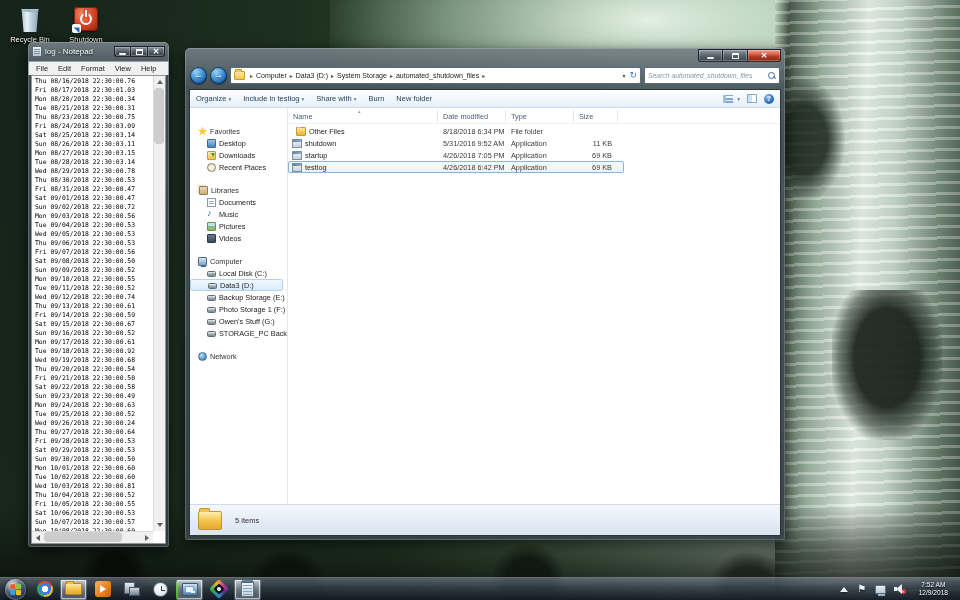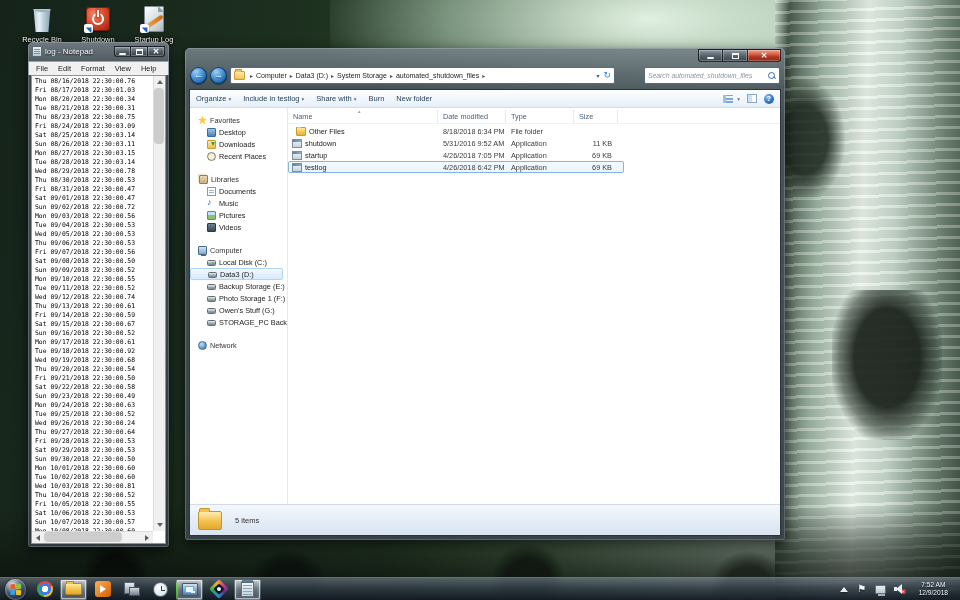--- a/index.html
+++ b/index.html
@@ -23,21 +23,21 @@
     background:radial-gradient(ellipse at 50% 50%, rgba(28,38,30,.85) 0 40%, rgba(0,0,0,0) 72%);}
   .wp-bottom { position:absolute; left:0; bottom:0; width:100%; height:95px;
     background:
       radial-gradient(circle at 12% 75%, rgba(8,12,9,.9) 0 20px, rgba(0,0,0,0) 34px),
       radial-gradient(circle at 30% 88%, rgba(10,15,11,.85) 0 26px, rgba(0,0,0,0) 40px),
       radial-gradient(circle at 55% 80%, rgba(12,18,13,.8) 0 22px, rgba(0,0,0,0) 38px),
       radial-gradient(circle at 78% 90%, rgba(18,24,18,.75) 0 24px, rgba(0,0,0,0) 40px),
       linear-gradient(to top, rgba(8,12,9,.92), rgba(16,24,17,.55) 55%, rgba(0,0,0,0));}
 
   
-  .dicons { position:absolute; left:14px; top:2px; display:flex; z-index:2; }
+  .dicons { position:absolute; left:2px; top:2px; display:flex; z-index:2; }
   .dicon { width:56px; padding:2px 0; display:flex; flex-direction:column; align-items:center; cursor:default; }
   .dicon .dart { position:relative; width:30px; height:30px; display:flex; align-items:center; justify-content:center; }
   .dicon .dlabel { margin-top:1px; font-size:7.5px; color:#fff; text-shadow:0 1px 2px #000,0 0 3px #000; white-space:nowrap; }
   .shortcut-arrow { position:absolute; left:1px; bottom:1px; width:9px; height:9px; background:#fff; border-radius:2px;
     display:flex; align-items:center; justify-content:center; box-shadow:0 0 1px rgba(0,0,0,.7); }
   .shortcut-arrow::after { content:""; width:0; height:0; border-left:4px solid #1f62c5; border-top:4px solid transparent; border-bottom:4px solid transparent; transform:rotate(-45deg); margin-left:2px; }
   
   .ic-bin { width:20px; height:26px; position:relative;
     background:linear-gradient(90deg,#9fb6c4,#e8f2f8 35%,#b9cdd9 60%,#7e97a6);
     clip-path:polygon(8% 12%, 92% 12%, 82% 100%, 18% 100%); }
@@ -104,39 +104,39 @@
     box-shadow:inset 0 0 0 1px rgba(10,35,60,.8), 0 1px 1px rgba(0,0,0,.4); display:flex; align-items:center; justify-content:center; }
   .navcircle span { color:#fff; font-size:9px; line-height:9px; font-weight:bold; text-shadow:0 1px 1px rgba(0,0,0,.5); }
   .crumbbar { flex:1; height:17px; background:#fff; border:1px solid #5c6b7a; border-radius:2px; display:flex; align-items:center; padding:0 3px; overflow:hidden; }
   .crumb-folder { width:11px; height:9px; background:linear-gradient(#ffe9a8,#f4c54f); border:1px solid #c79a32; border-radius:1px; position:relative; margin-right:2px; flex:0 0 auto; }
   .crumb-folder::before { content:""; position:absolute; left:0; top:-3px; width:5px; height:2px; background:#f4c54f; border:1px solid #c79a32; border-bottom:none; border-radius:1px 1px 0 0; }
   .crumb { font-size:7px; color:#222; white-space:nowrap; }
   .crumb-sep { font-size:6px; color:#555; padding:0 3px; }
   .crumb-extra { margin-left:auto; display:flex; align-items:center; gap:4px; }
   .crumb-caret { font-size:6px; color:#44566a; }
   .crumb-refresh { font-size:9px; color:#2f7edb; line-height:9px; }
-  .searchbox { width:136px; height:17px; background:#fff; border:1px solid #5c6b7a; border-radius:2px; display:flex; align-items:center; padding:0 3px; flex:0 0 auto;margin-left:26px; }
+  .searchbox { width:136px; height:17px; background:#fff; border:1px solid #5c6b7a; border-radius:2px; display:flex; align-items:center; padding:0 3px; flex:0 0 auto; }
   .searchbox input { flex:1; border:none; outline:none; font-size:6.8px; font-style:italic; color:#555; width:100%; background:transparent; font-family:"Liberation Sans", sans-serif; }
   .searchbox input::placeholder { color:#8a96a3; font-style:italic; }
   .mag { width:8px; height:8px; position:relative; flex:0 0 auto; }
   .mag::before { content:""; position:absolute; left:0; top:0; width:5px; height:5px; border:1.4px solid #3a6ea5; border-radius:50%; }
   .mag::after { content:""; position:absolute; left:5.4px; top:5.4px; width:3px; height:1.4px; background:#3a6ea5; transform:rotate(45deg); }
 
   .ex-client { position:absolute; left:4px; right:4px; top:41px; bottom:4px; background:#fff; border:1px solid #2c343a; display:flex; flex-direction:column; }
   .ex-toolbar { height:18px; background:linear-gradient(#fdfefe,#f0f6fb 60%,#e6eff8); border-bottom:1px solid #d0dceb; display:flex; align-items:center; padding:0 6px; flex:0 0 auto; }
   .tb-item { font-size:7.5px; color:#1e3c5c; margin-right:12px; white-space:nowrap; }
   .tb-caret { font-size:5.5px; color:#5a7a9a; margin-left:2px; }
   .tb-right { margin-left:auto; display:flex; align-items:center; gap:7px; }
   .tb-views { display:flex; align-items:center; gap:2px; }
   .tb-views .vlines { width:10px; height:8px; background:repeating-linear-gradient(#7da7d9 0 1.5px, transparent 1.5px 3.2px); border-left:3px solid #9fc0e0; }
   .tb-pane { width:10px; height:9px; border:1px solid #8ba7c4; background:linear-gradient(90deg,#cfe0f0 0 4px, #fff 4px); }
   .tb-help { width:10px; height:10px; border-radius:50%; background:radial-gradient(circle at 35% 30%, #8ec1ef, #2a6fc0 60%, #1a4e8e); color:#fff; font-size:7px; line-height:10px; text-align:center; font-weight:bold; }
 
   .ex-main { flex:1; display:flex; overflow:hidden; }
-  .ex-nav { width:98px; flex:0 0 auto; border-right:1px solid #e4e9ee; padding-top:6px; overflow:hidden; }
+  .ex-nav { width:98px; flex:0 0 auto; border-right:1px solid #e4e9ee; padding-top:17px; overflow:hidden; }
   .nav-row { display:flex; align-items:center; height:12px; padding-left:8px; white-space:nowrap; }
   .nav-row.child { padding-left:17px; }
   .nav-row .nlabel { font-size:7.3px; color:#222; margin-left:3px; }
   .nav-row.group .nlabel { color:#333; }
   .nav-gap { height:11px; }
   .nav-row.selected { background:linear-gradient(#f3f9fe,#d7eafc); border:1px solid #aed4f2; border-radius:2px; margin-right:4px; }
   .ni { width:9px; height:9px; flex:0 0 auto; position:relative; }
   .ni-star { background:#ffc83d; clip-path:polygon(50% 0,63% 35%,100% 38%,71% 60%,81% 100%,50% 76%,19% 100%,29% 60%,0 38%,37% 35%); }
   .ni-desktop { background:linear-gradient(#9fc6e8,#4a83b8); border:1px solid #3a6a96; border-radius:1px; }
   .ni-down { background:linear-gradient(#ffe9a8,#f2c14e); border:1px solid #c79a32; border-radius:1px; }
@@ -259,27 +259,20 @@
       <span class="dlabel">Recycle Bin</span>
     </div>
     <div class="dicon">
       <span class="dart">
         <span class="ic-shut">
             <span class="pwr"></span>
           </span>
         <span class="shortcut-arrow"></span>
       </span>
       <span class="dlabel">Shutdown</span>
-    </div>
-    <div class="dicon">
-      <span class="dart">
-        <span class="ic-slog"></span>
-        <span class="shortcut-arrow"></span>
-      </span>
-      <span class="dlabel">Startup Log</span>
     </div>
   </div>
 
   <div class="window notepad">
     <div class="np-title">
       <span class="np-appicon"></span>
       <span class="np-title-text">log - Notepad</span>
       <span class="capbtns">
         <span class="capbtn first">
             <span class="g-min"></span>

